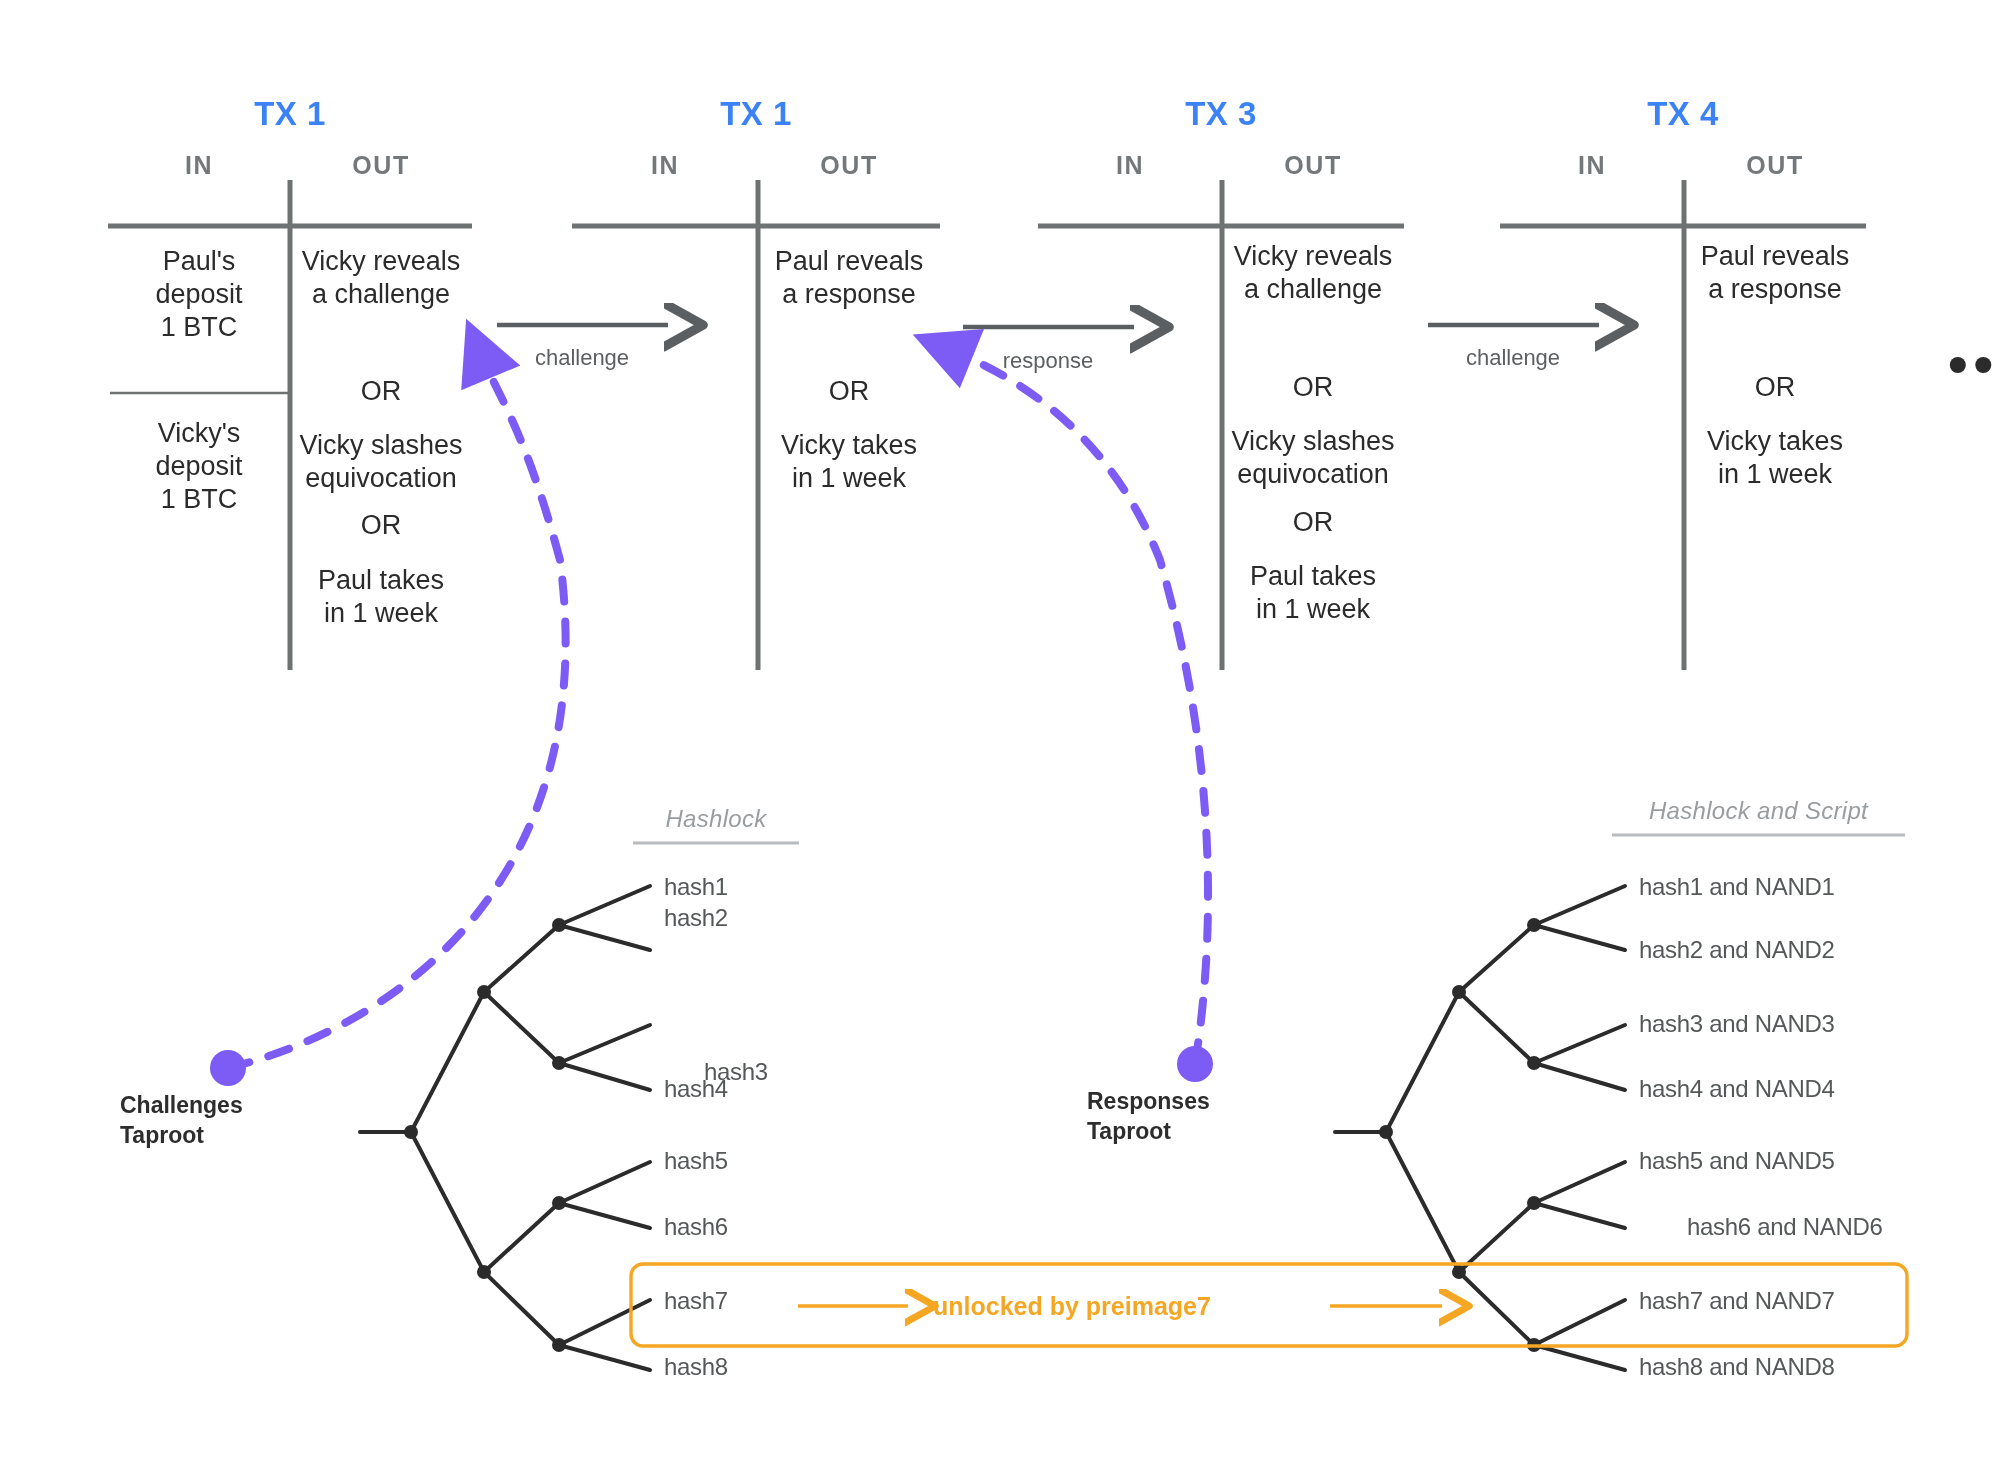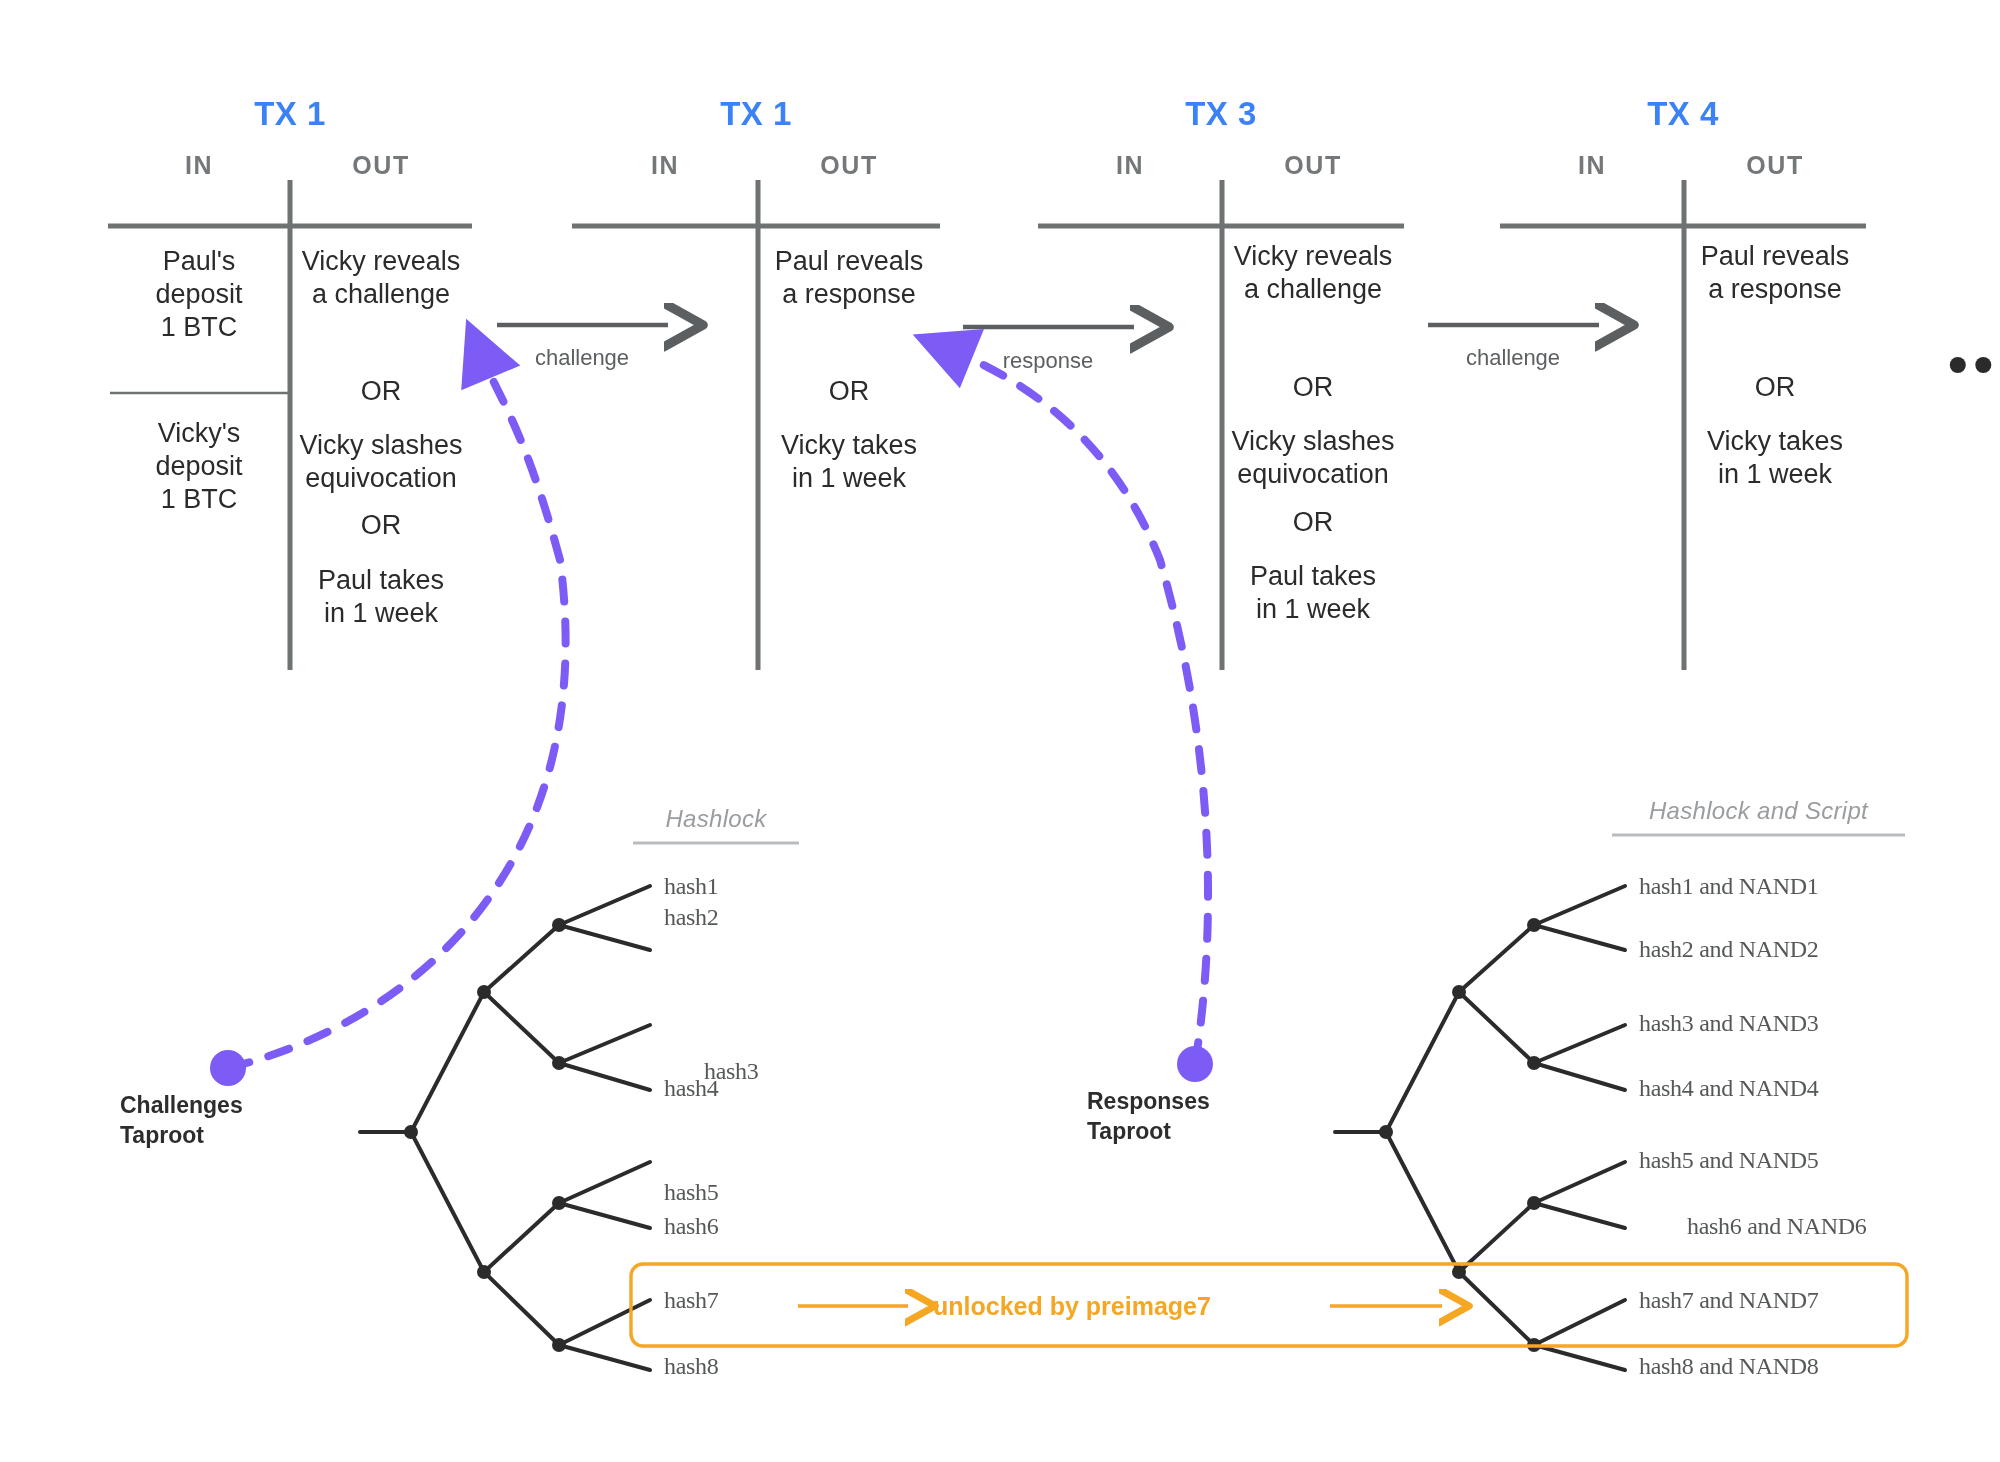--- a/index.html
+++ b/index.html
@@ -85,21 +85,21 @@
     font-size: 24px;
     color: #9a9da0;
     text-align: center;
     letter-spacing: 0.3px;
     font-style: italic;
   }
 
   
   .leaf {
     position: absolute;
-    font-family: Liberation Serif, serif;
+    font-family: Liberation Sans, sans-serif;
     font-size: 24px;
     color: #555859;
     white-space: pre;
     letter-spacing: -0.3px;
   }
 
   
   .callout-text {
     position: absolute;
     font-size: 25px;
@@ -321,21 +321,21 @@
 
   <div class="taproot-label" style="left:120px; top:1090px; width:216px;">Challenges
 Taproot</div>
   <div class="taproot-label" style="left:1087px; top:1086px; width:216px;">Responses
 Taproot</div>
 
   <div class="leaf" style="left:664px; top:873px;">hash1</div>
   <div class="leaf" style="left:664px; top:904px;">hash2</div>
   <div class="leaf" style="left:664px; top:1058px;margin-left:40px;">hash3</div>
   <div class="leaf" style="left:664px; top:1075px;">hash4</div>
-  <div class="leaf" style="left:664px; top:1147px;margin-top:32px;">hash5</div>
+  <div class="leaf" style="left:664px; top:1147px;">hash5</div>
   <div class="leaf" style="left:664px; top:1213px;">hash6</div>
   <div class="leaf" style="left:664px; top:1287px;">hash7</div>
   <div class="leaf" style="left:664px; top:1353px;">hash8</div>
 
   <div class="leaf" style="left:1639px; top:873px;">hash1 and NAND1</div>
   <div class="leaf" style="left:1639px; top:936px;">hash2 and NAND2</div>
   <div class="leaf" style="left:1639px; top:1010px;">hash3 and NAND3</div>
   <div class="leaf" style="left:1639px; top:1075px;">hash4 and NAND4</div>
   <div class="leaf" style="left:1639px; top:1147px;">hash5 and NAND5</div>
   <div class="leaf" style="left:1639px; top:1213px;margin-left:48px;">hash6 and NAND6</div>

